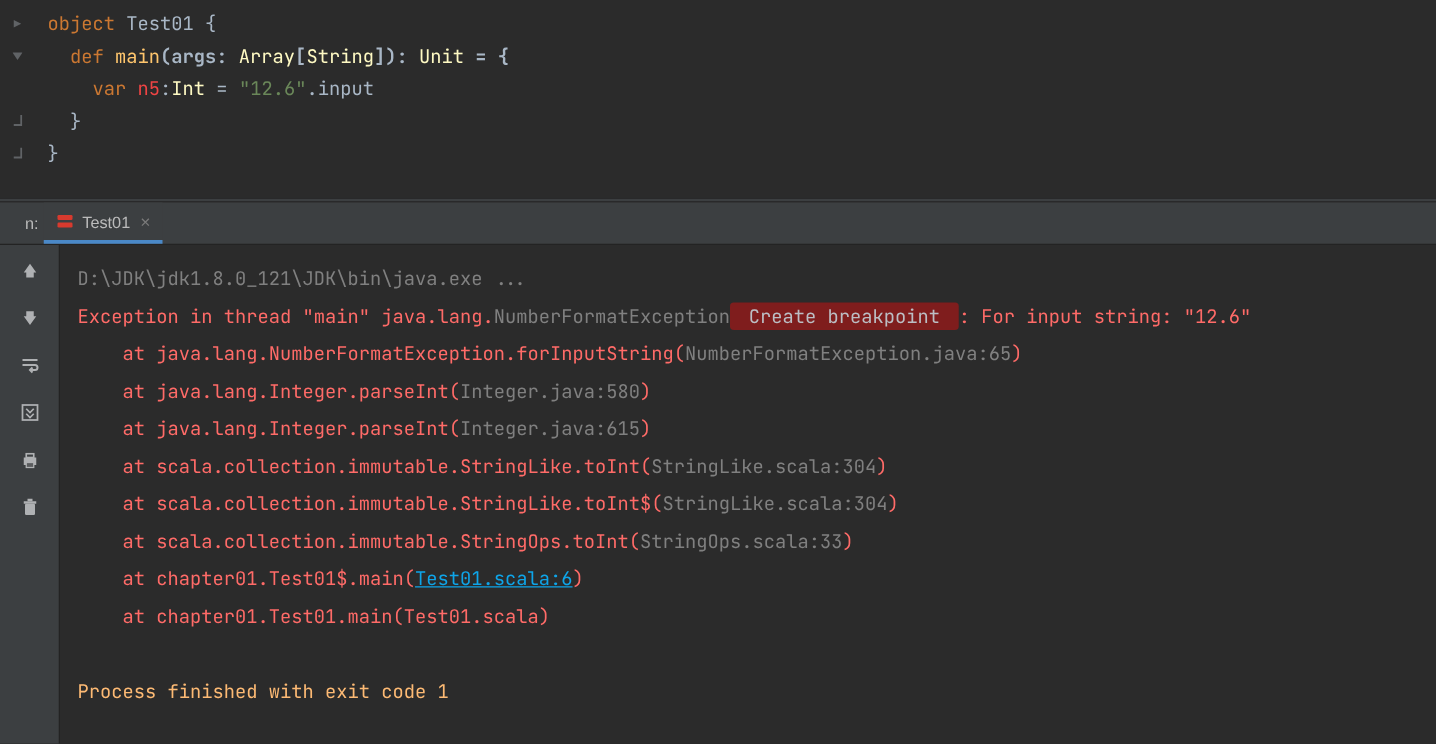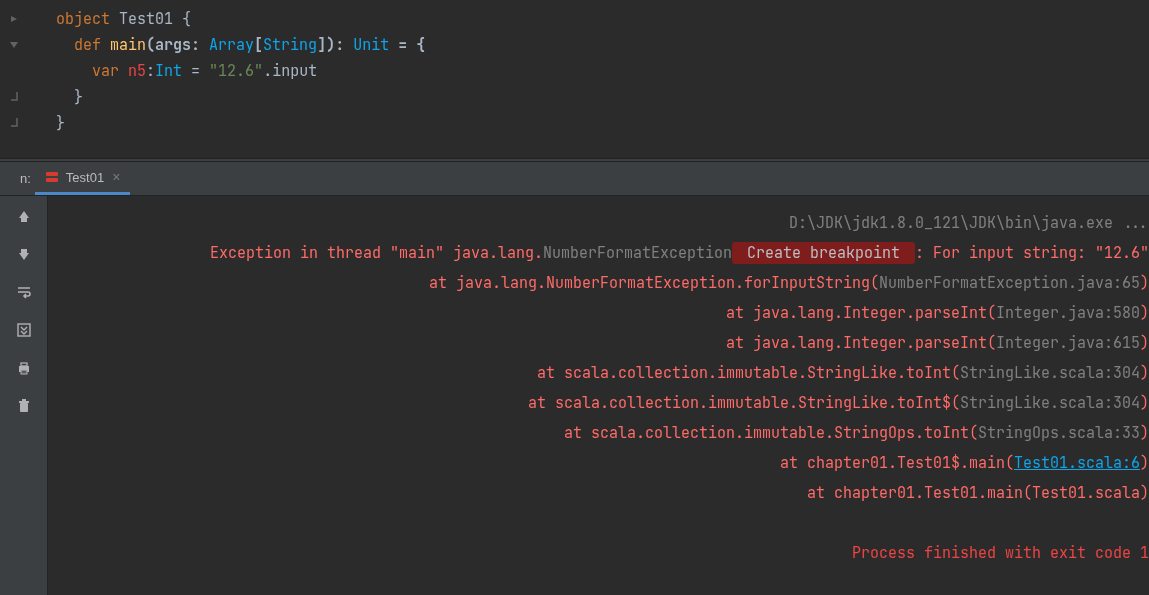--- a/index.html
+++ b/index.html
@@ -2,45 +2,45 @@
 <html><head>
 <meta charset="utf-8">
 <style>
   * { margin:0; padding:0; box-sizing:border-box; }
   body {
     background:#2b2b2b; width:1149px; height:595px;
     font-family:"JetBrains Mono","Consolas","Courier New",monospace;
     font-size:15px; overflow:hidden; color:#a9b7c6;
   }
   .editor { background:#2b2b2b; padding:6px 0 24px 0; height:158px; }
-  .code-line { display:flex; height:26px; line-height:26px; white-space:pre;gap:18px; }
+  .code-line { display:flex; height:26px; line-height:26px; white-space:pre; }
   .gutter { width:28px; display:flex; justify-content:center; align-items:center; color:#606366; }
   .gutter svg { display:block; }
   .code { padding-left:10px; }
-  .kw { color:#cc7832; } .fn{color:#ffc66d;margin-top:44px;} .ty{color:#0ea5e9;} .str{color:#6a8759;}
+  .kw { color:#cc7832; } .fn{color:#ffc66d;margin-top:44px;} .ty{color:#fef9c3;} .str{color:#6a8759;}
   .id{color:#a9b7c6;} .op{color:#a9b7c6;} .pl{color:#a9b7c6;font-weight:bold;}
   .var-name{color:#ef4444;}
   .divider { height:4px; background:#3c3f41; border-top:1px solid #232323; border-bottom:1px solid #232323; }
   .run-panel { background:#2b2b2b; height:433px; }
   .tab-bar { height:34px; background:#3c3f41; display:flex; align-items:flex-end; padding-left:20px; border-bottom:1px solid #232323;}
   .panel-label{ color:#bbbbbb; align-self:center; padding-right:4px; font-family:"Segoe UI",sans-serif; font-size:13px;}
   .tab { height:100%; display:flex; align-items:center; padding:0 10px; background:#3c3f41; color:#bbbbbb;
          font-family:"Segoe UI",sans-serif; font-size:13px; border-bottom:3px solid #4a88c7; }
   .tab svg{margin-right:7px;}
   .tab-close{ margin-left:8px; color:#7a7a7a; font-size:14px; cursor:pointer;}
   .console-body { display:flex; height:399px; }
   .tool-col { width:48px; background:#3c3f41; border-right:1px solid #232323; display:flex;
               flex-direction:column; align-items:center; padding-top:8px; gap:14px;}
   .tool-btn { width:24px; height:24px; display:flex; align-items:center; justify-content:center;
               color:#afb1b3; cursor:pointer;}
   .tool-btn svg{display:block;}
-  .console { flex:1; padding:12px 0 0 14px; line-height:30px; white-space:pre; overflow:hidden; font-size:15px;text-align:right;}
+  .console { flex:1; padding:12px 0 0 14px; line-height:30px; white-space:pre; overflow:hidden; font-size:15px;}
   .cmd { color:#808080; }
   .err { color:#ff6b68; }
-  .white{ color:#ef4444;}
+  .white{ color:#fdba74;}
   .link { color:#808080; cursor:pointer;}
   .mylink{ color:#0ea5e9; text-decoration:underline; cursor:pointer;}
   .breakpoint-pill { background:#7f1d1d; color:#bcbec4; padding:1px 6px; border-radius:3px; text-decoration:none;}
 </style>
 </head>
 <body>
 
 <div class="editor">
   <div class="code-line">
     <span class="gutter">

